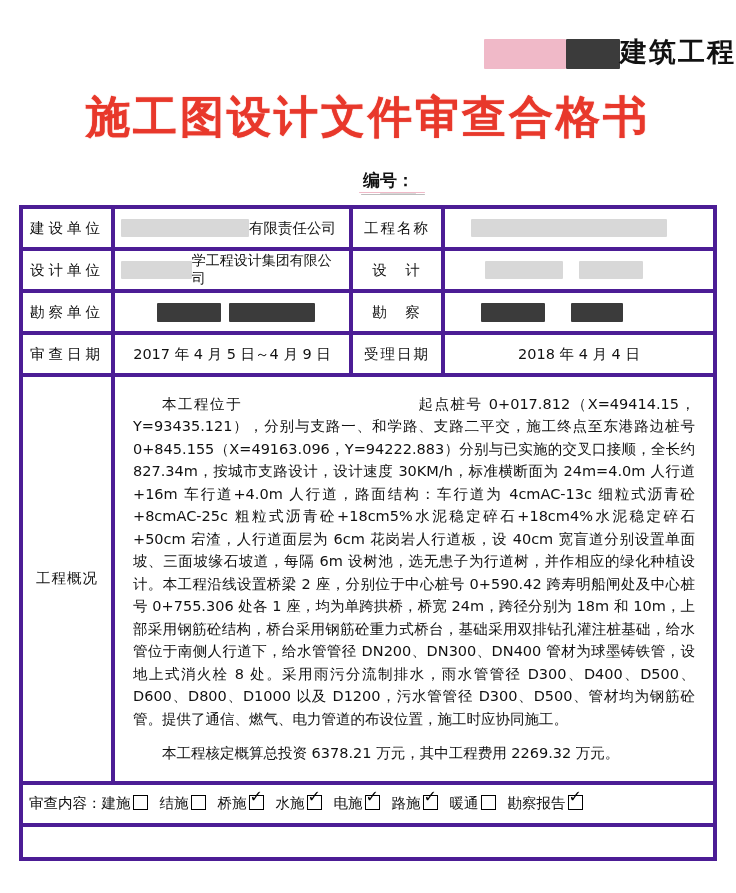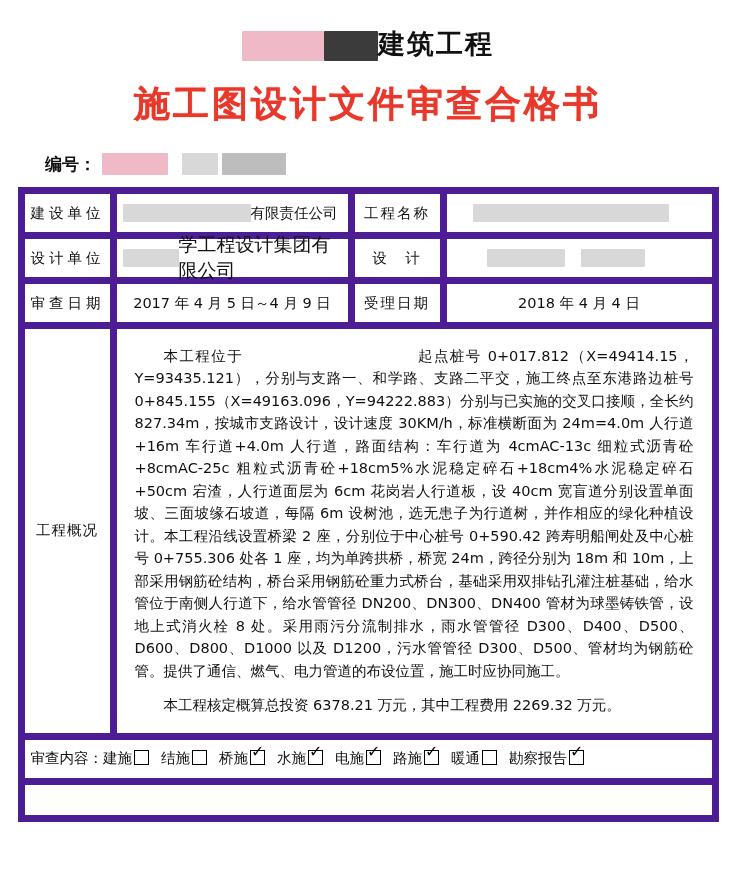--- a/index.html
+++ b/index.html
@@ -18,71 +18,72 @@
   .page {
     position: relative;
     width: 736px;
     height: 893px;
     box-sizing: border-box;
     padding: 0;
   }
 
   
   .header-line1 {
-    text-align: center;
+    text-align: right;
     font-size: 27px;
     font-weight: bold;
     letter-spacing: 2px;
-    padding-top: 24px;
+    padding-top: 32px;
     height: 40px;
     line-height: 40px;
     position: relative;
   }
   .redact {
     display: inline-block;
     vertical-align: middle;
     background: #e6e6e6;
     border-radius: 1px;
   }
   .redact.pink { background: #f0b9c8; }
   .redact.dark { background: #3b3b3b; }
   .redact.gray { background: #bdbdbd; }
   .redact.lgray { background: #d8d8d8; }
 
   .title {
     text-align: center;
     color: #e8382b;
-    font-size: 36px;
+    font-size: 44px;
     font-weight: bold;
     letter-spacing: 3px;
     margin-top: 16px;
     font-family: Liberation Mono, monospace;
     text-shadow: 0 0 1px #e8382b;
   }
 
   .numline {
     margin-top: 22px;
     margin-left: 45px;
     font-size: 17px;
     font-weight: bold;
     height: 26px;
     display: flex;
     align-items: center;
+    flex-direction: column;
   }
   .numline .lbl { margin-right: 4px; }
 
   
   table.maint {
     border-collapse: collapse;
     width: 694px;
     margin: 10px auto 0 auto;
     table-layout: fixed;
   }
   table.maint td {
-    border: 7px solid #4c1d95;
+    border: 4px solid #4c1d95;
     padding: 4px 6px;
     font-size: 14.5px;
     vertical-align: middle;
     height: 30px;
   }
   td.lab {
     text-align: center;
     width: 92px;
     letter-spacing: 4px;
     white-space: nowrap;
@@ -190,28 +191,44 @@
           <div class="rowcell">
             <span class="redact lgray" style="width:196px;height:18px;margin-left:20px;"></span>
           </div>
         </td>
       </tr>
       <tr>
         <td class="lab">设计单位</td>
         <td class="val">
           <div class="rowcell">
             <span class="redact lgray" style="width:72px;height:18px;"></span>
-            <span style="font-size:19px;font-family:Liberation Serif, serif;">学工程设计集团有限公司</span>
+            <span style="font-size:14px;font-family:Liberation Serif, serif;">学工程设计集团有限公司</span>
           </div>
         </td>
         <td class="lab2">设　计</td>
         <td class="val">
           <div class="rowcell">
             <span class="redact lgray" style="width:78px;height:18px;margin-left:34px;"></span>
             <span class="redact lgray" style="width:64px;height:18px;margin-left:16px;"></span>
+          </div>
+        </td>
+      </tr>
+      <tr>
+        <td class="lab">勘察单位</td>
+        <td class="val">
+          <div class="rowcell">
+            <span class="redact dark" style="width:64px;height:19px;margin-left:36px;"></span>
+            <span class="redact dark" style="width:86px;height:19px;margin-left:8px;"></span>
+          </div>
+        </td>
+        <td class="lab2">勘　察</td>
+        <td class="val">
+          <div class="rowcell">
+            <span class="redact dark" style="width:64px;height:19px;margin-left:30px;"></span>
+            <span class="redact dark" style="width:52px;height:19px;margin-left:26px;"></span>
           </div>
         </td>
       </tr>
       <tr>
         <td class="lab">审查日期</td>
         <td class="val ctr">2017 年 4 月 5 日～4 月 9 日</td>
         <td class="lab2">受理日期</td>
         <td class="val ctr">2018 年 4 月 4 日</td>
       </tr>
       <tr>

